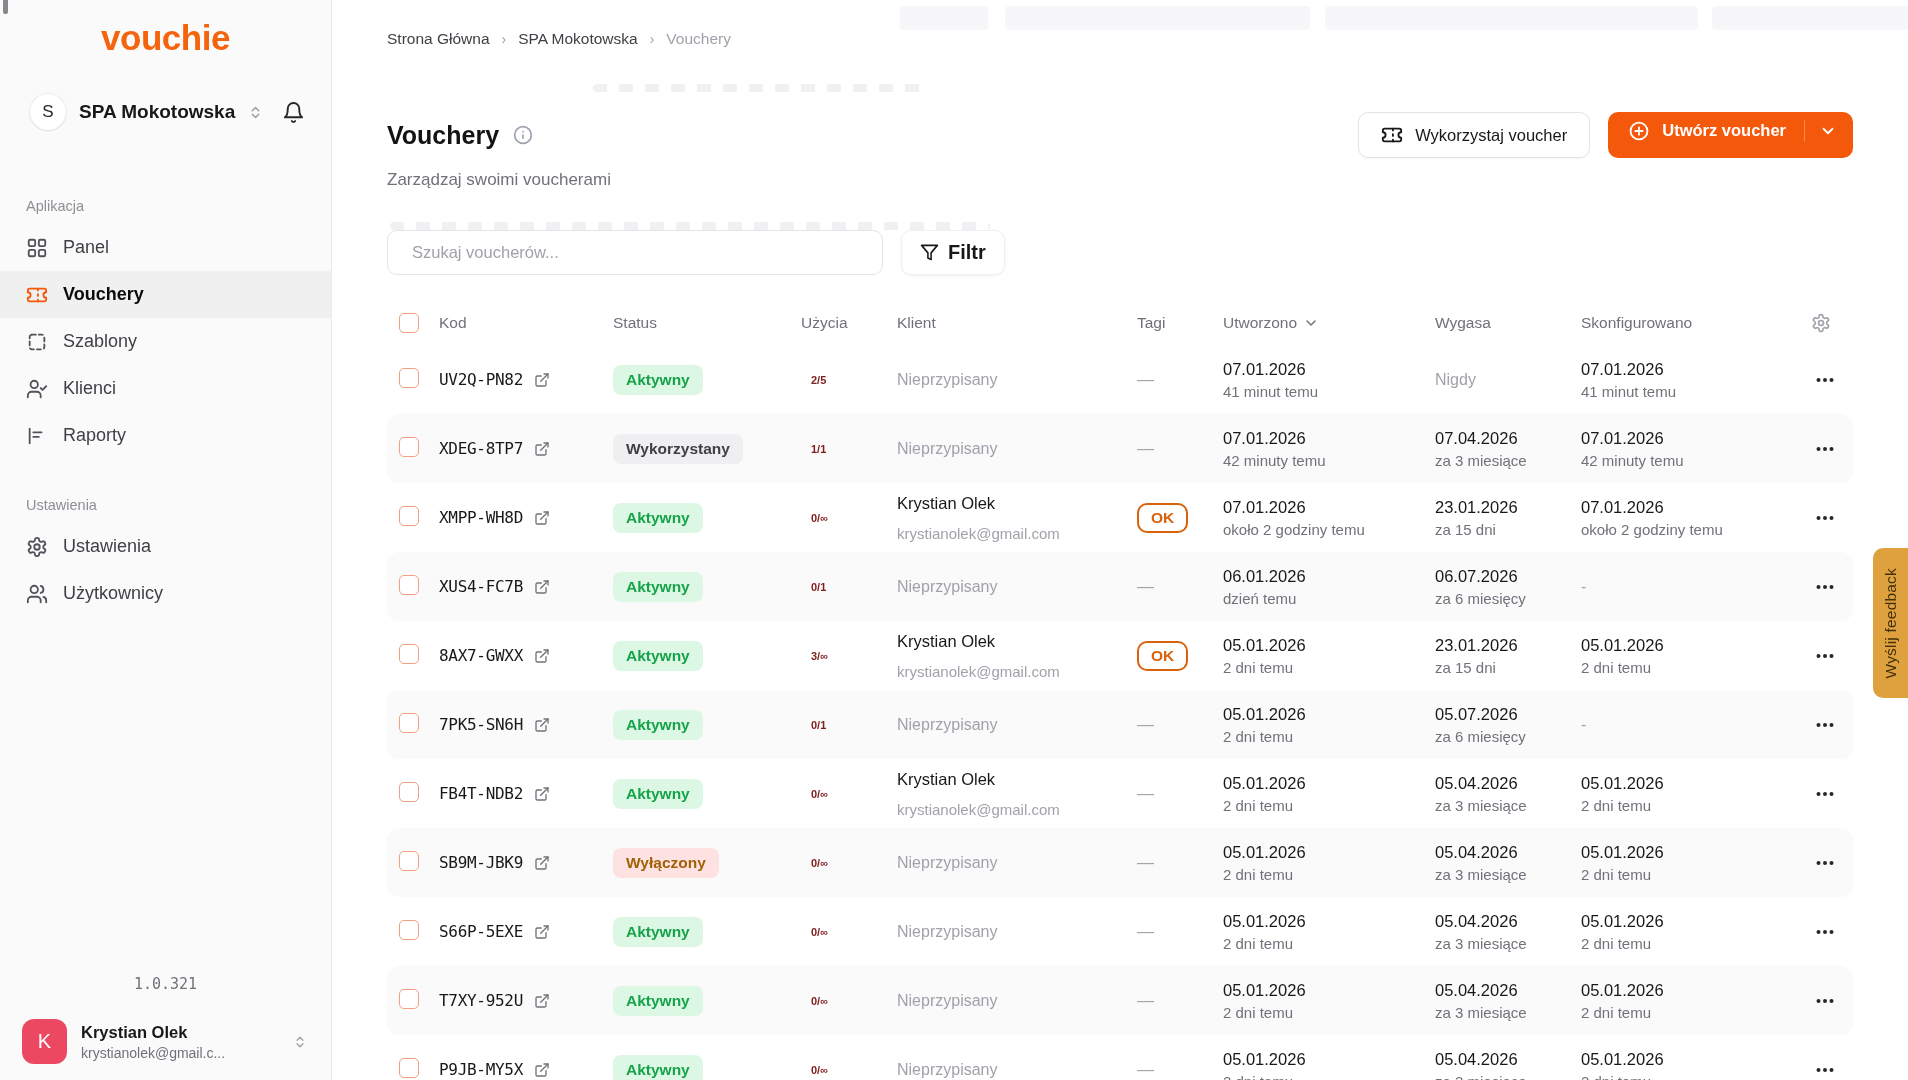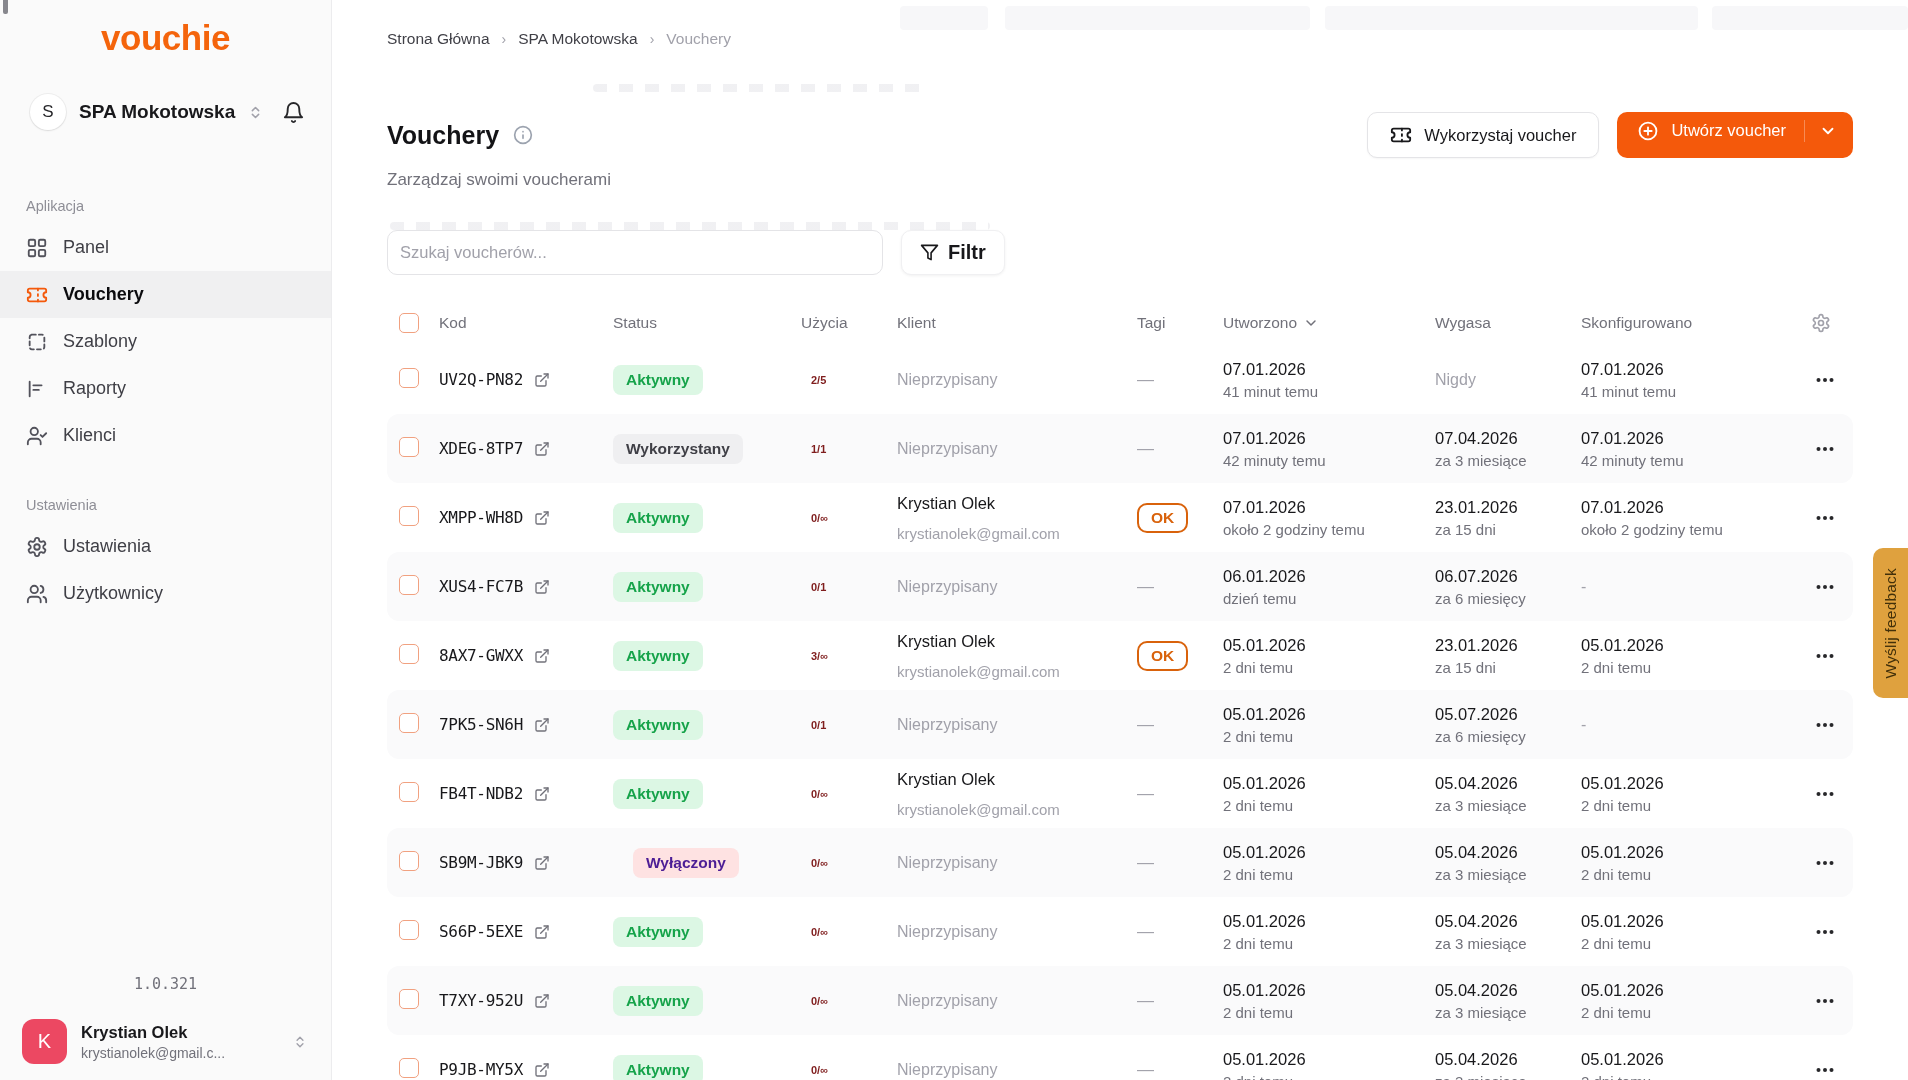--- a/index.html
+++ b/index.html
@@ -51,27 +51,27 @@
   .breadcrumb .current { color:#a1a1aa; cursor:default; }
 
   .title-row { margin-top:64px; display:flex; align-items:center; }
   .page-title { font-size:25px; font-weight:700; color:#131316; }
   .info-ic { margin-left:14px; color:#9ca3af; display:flex; cursor:pointer; }
   .title-actions { margin-left:auto; display:flex; gap:18px;align-items:center; }
   .btn { height:46px; border-radius:10px; display:inline-flex; align-items:center; font-size:16.5px;
     font-weight:500; cursor:pointer; border:none; font-family:inherit; }
   .btn-secondary { background:#fff; border:1px solid #e4e4e7; color:#18181b; padding:0 22px; gap:12px;
     box-shadow:0 1px 2px rgba(0,0,0,.04); }
-  .btn-primary { background:#f4590b; color:#fff; padding:0 16px 9px 20px; gap:12px; font-weight:400; }
+  .btn-primary { background:#f4590b; color:#fff; padding:0 16px 9px 20px; gap:12px; font-weight:700; }
   .btn-primary .divider { width:1px; height:22px; background:rgba(255,255,255,.3); margin:0 2px 0 6px; }
   .subtitle { margin-top:12px; font-size:17px; color:#71717a; }
 
   .toolbar { margin-top:40px; display:flex; align-items:center; position:relative; }
   .search-box { width:496px; height:45px; border:1px solid #e4e4e7; border-radius:10px; background:#fff;
-    padding:0 12px; font-size:16.5px; color:#18181b; font-family:inherit; outline:none; }
+    padding:0 24px; font-size:16.5px; color:#18181b; font-family:inherit; outline:none; }
   .search-box::placeholder { color:#a1a1aa; }
   .btn-filter { margin-left:18px; height:45px; background:#fff; border:1px solid #f0f0f2; border-radius:10px;
     box-shadow:0 1px 3px rgba(0,0,0,.06); padding:0 18px; display:inline-flex; align-items:center; gap:9px;
     font-size:20px; font-weight:600; color:#18181b; cursor:pointer; font-family:inherit; }
 
   
   .table { margin-top:26px; }
   .grid-row { display:grid; align-items:center; padding-left:12px;
     grid-template-columns:40px 174px 188px 96px 240px 86px 212px 146px 196px minmax(0,1fr); }
   .t-head { height:44px; color:#71717a; font-size:15.5px; }
@@ -81,21 +81,21 @@
   .t-row { height:69px; border-radius:12px; }
   .t-row:nth-child(even) { background:#fafafb; }
   .cb { width:20px; height:20px; border:1.5px solid #f1a180; border-radius:5px; background:#fff;
     display:inline-block; cursor:pointer; }
   .code-cell { display:flex; align-items:center; gap:11px; }
   .code { font-family:"DejaVu Sans Mono", monospace; font-size:16px; font-weight:500; color:#18181b; letter-spacing:-0.3px; }
   .ext { color:#71717a; display:flex; cursor:pointer; }
   .pill { display:inline-block; padding:6px 13px; border-radius:8px; font-size:15.5px; font-weight:600; }
   .pill[data-status="active"]   { background:#dcf7e4; color:#16a34a; }
   .pill[data-status="used"]     { background:#efeff1; color:#3f3f46; }
-  .pill[data-status="disabled"] { background:#fee2e2; color:#4c1d95;margin-left:20px; }
+  .pill[data-status="disabled"] { background:#fee2e2; color:#a16207; }
   .usage { font-size:11px; font-weight:700; color:#7f1d1d; padding-left:10px; }
   .client-cell { display:flex; flex-direction:column; }
   .client-name { font-size:16.5px; font-weight:500; color:#18181b; }
   .client-name.muted { color:#a1a1aa; font-weight:400; font-size:16px; }
   .client-email { font-size:15px; color:#a1a1aa; margin-top:12px; }
   .client-email:empty { display:none; }
   .tag[data-tag="ok"] { display:inline-block; padding:4px 12px; border:2px solid #d9620b; color:#d9620b;
     border-radius:10px; font-size:15.5px; font-weight:700; }
   .tag[data-tag="none"] { color:#a1a1aa; font-size:17px; }
   .date-cell { display:flex; flex-direction:column; }
@@ -173,37 +173,37 @@
             <rect x="4" y="4" width="16" height="16" rx="2.5" stroke-dasharray="4.2 3.4"></rect>
           </svg>
       </span>
       <span>Szablony</span>
     </div>
 
 
     <div class="nav-item">
       <span class="nico">
         <svg width="22" height="22" viewBox="0 0 24 24" fill="none" stroke="currentColor" stroke-width="2" stroke-linecap="round" stroke-linejoin="round">
+            <circle cx="9" cy="7" r="4"></circle>
+            <path d="M16 21v-2a4 4 0 0 0-4-4H6a4 4 0 0 0-4 4v2"></path>
+            <path d="m16 11 2 2 4-4"></path>
+          </svg>
+      </span>
+      <span>Klienci</span>
+    </div>
+
+    <div class="nav-item">
+      <span class="nico">
+        <svg width="22" height="22" viewBox="0 0 24 24" fill="none" stroke="currentColor" stroke-width="2" stroke-linecap="round" stroke-linejoin="round">
             <path d="M4 4v16"></path>
             <path d="M8 8h9"></path>
             <path d="M8 13h6"></path>
           </svg>
       </span>
       <span>Raporty</span>
-    </div>
-
-    <div class="nav-item">
-      <span class="nico">
-        <svg width="22" height="22" viewBox="0 0 24 24" fill="none" stroke="currentColor" stroke-width="2" stroke-linecap="round" stroke-linejoin="round">
-            <circle cx="9" cy="7" r="4"></circle>
-            <path d="M16 21v-2a4 4 0 0 0-4-4H6a4 4 0 0 0-4 4v2"></path>
-            <path d="m16 11 2 2 4-4"></path>
-          </svg>
-      </span>
-      <span>Klienci</span>
     </div>
 
     <div class="nav-label second">Ustawienia</div>
 
     <div class="nav-item">
       <span class="nico">
         <svg width="22" height="22" viewBox="0 0 24 24" fill="none" stroke="currentColor" stroke-width="2" stroke-linecap="round" stroke-linejoin="round">
             <path d="M12.22 2h-.44a2 2 0 0 0-2 2v.18a2 2 0 0 1-1 1.73l-.43.25a2 2 0 0 1-2 0l-.15-.08a2 2 0 0 0-2.73.73l-.22.38a2 2 0 0 0 .73 2.73l.15.1a2 2 0 0 1 1 1.72v.51a2 2 0 0 1-1 1.74l-.15.09a2 2 0 0 0-.73 2.73l.22.38a2 2 0 0 0 2.73.73l.15-.08a2 2 0 0 1 2 0l.43.25a2 2 0 0 1 1 1.73V20a2 2 0 0 0 2 2h.44a2 2 0 0 0 2-2v-.18a2 2 0 0 1 1-1.73l.43-.25a2 2 0 0 1 2 0l.15.08a2 2 0 0 0 2.73-.73l.22-.39a2 2 0 0 0-.73-2.73l-.15-.08a2 2 0 0 1-1-1.74v-.5a2 2 0 0 1 1-1.74l.15-.09a2 2 0 0 0 .73-2.73l-.22-.38a2 2 0 0 0-2.73-.73l-.15.08a2 2 0 0 1-2 0l-.43-.25a2 2 0 0 1-1-1.73V4a2 2 0 0 0-2-2z"></path>
             <circle cx="12" cy="12" r="3"></circle>
           </svg>

